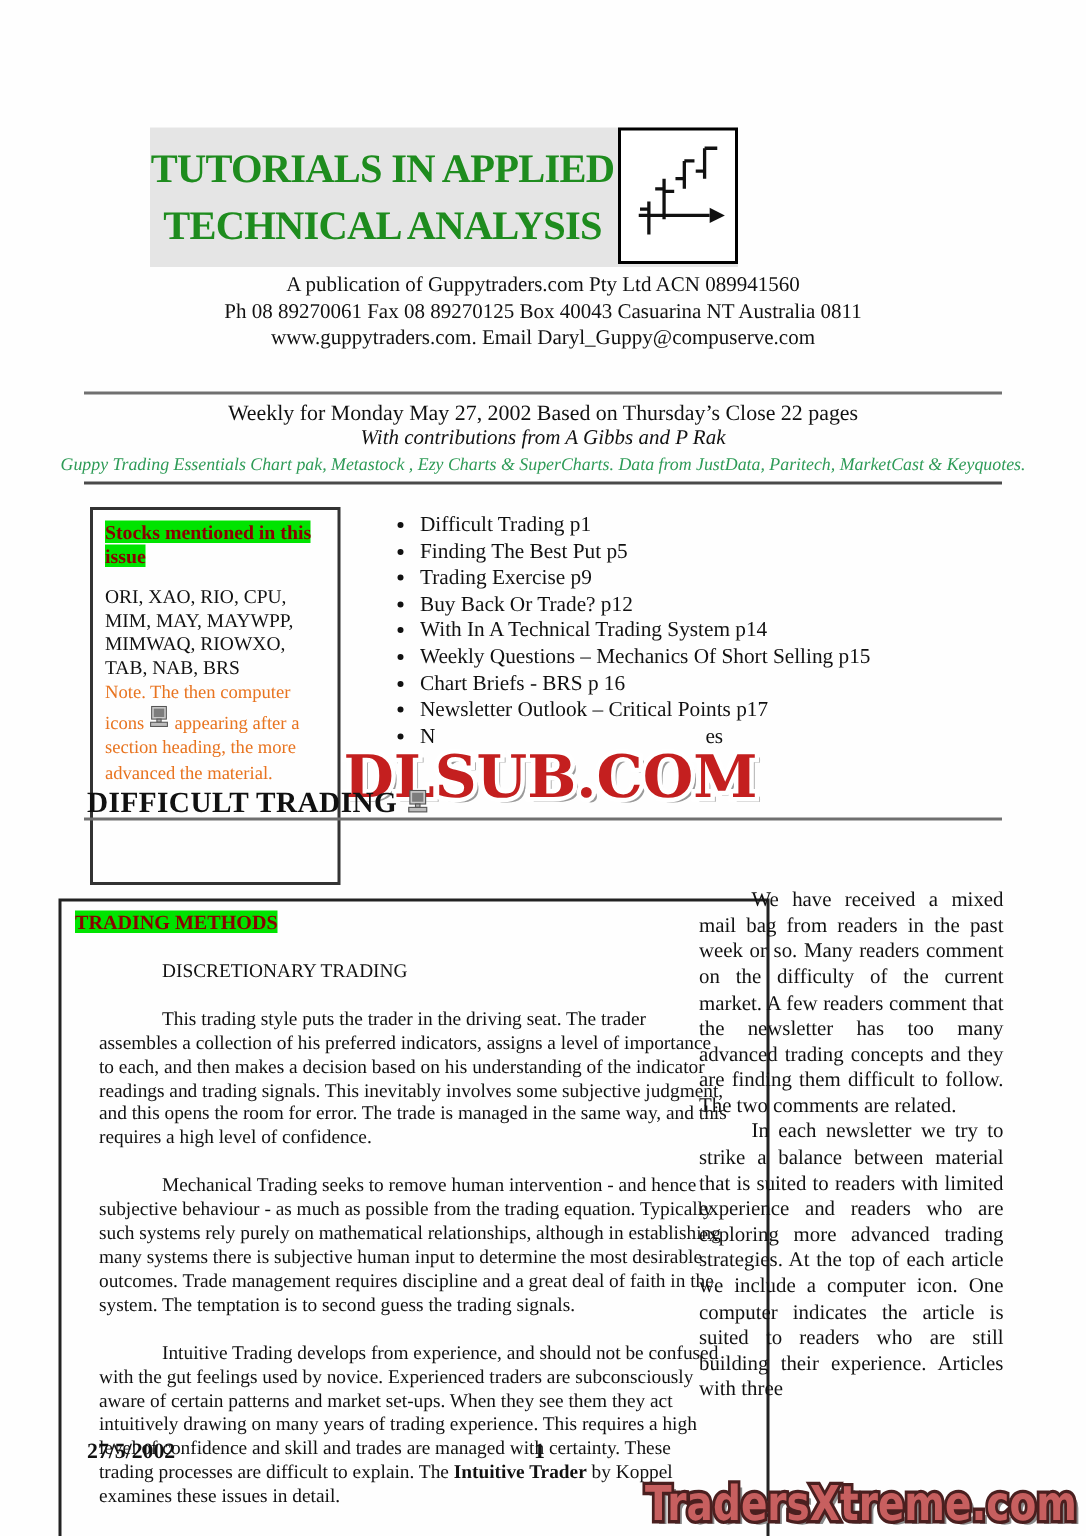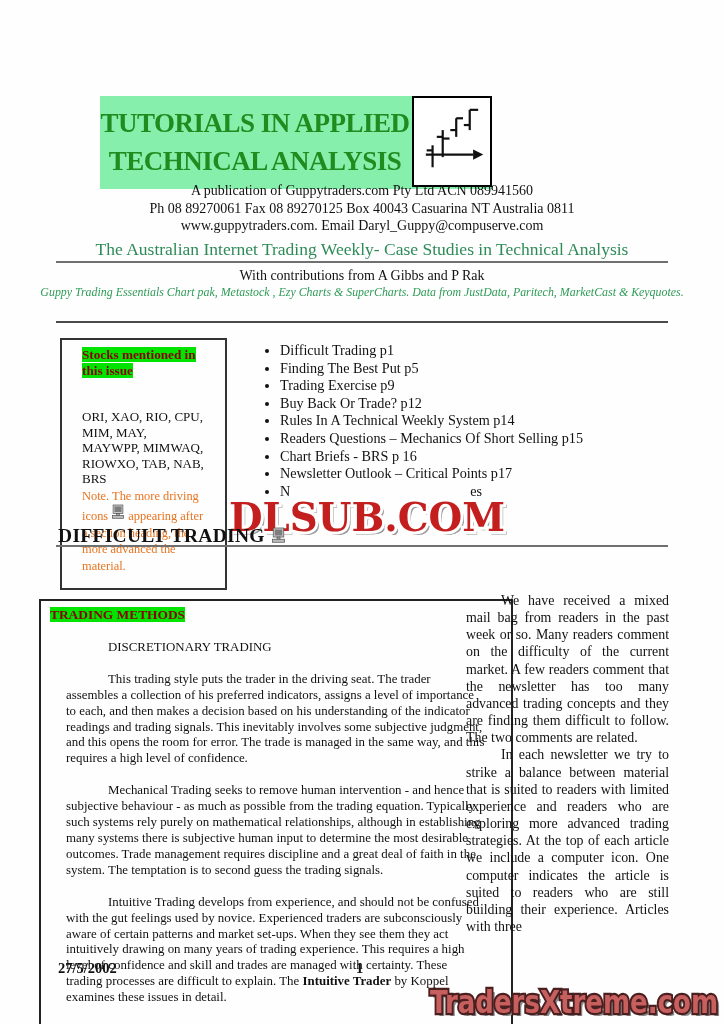--- a/index.html
+++ b/index.html
@@ -5,44 +5,44 @@
   html,body{margin:0;padding:0;background:#e9e9e9;}
   .page{position:relative;width:724px;height:1024px;background:#fefefe;overflow:hidden;
         font-family:"Liberation Serif", serif;color:#111;}
 
   
   .wm-top{position:absolute;top:4px;right:2px;}
   .wm-mid{position:absolute;top:489px;left:221px;}
   .wm-bottom{position:absolute;top:977px;right:0;}
 
   
-  .masthead{position:absolute;top:96px;left:100px;width:392px;height:93px;display:flex;background:#86efac;}
+  .masthead{position:absolute;top:85px;left:100px;width:392px;height:93px;display:flex;background:#e5e5e5;}
   .mast-title{width:312px;padding-top:8px;font-weight:bold;font-size:27px;line-height:38px;
               color:#1e8c1e;letter-spacing:-0.5px;text-align:center;}
   .logo-box{width:76px;height:87px;border:2px solid #000;background:#fff;margin-left:2px;}
 
   .pubinfo{position:absolute;top:182px;left:0;width:724px;text-align:center;font-size:14px;line-height:17.5px;}
   .tagline{margin-top:3px;font-size:17.5px;color:#2e8b57;line-height:22px;}
 
   .rule{position:absolute;left:56px;width:612px;border-top:2px solid #707070;}
   .rule-1{top:261px;}
   .rule-2{top:321px;border-top-color:#4a4a4a;}
   .rule-3{top:545px;}
 
   .issueinfo{position:absolute;top:268px;left:0;width:724px;text-align:center;}
   .issue-weekly{font-size:14.6px;line-height:17px;}
-  .issue-contrib{font-size:14px;line-height:16.5px;}
+  .issue-contrib{font-size:14px;font-style:italic;line-height:16.5px;}
   .issue-tools{font-size:11.9px;font-style:italic;color:#2e9b57;line-height:15px;}
 
   
   .stocks-box{position:absolute;top:338px;left:60px;width:167px;height:252px;box-sizing:border-box;
-              border:2px solid #333;padding:7px 20px;font-size:13px;line-height:15.5px;}
+              border:2px solid #333;padding:7px 8px;font-size:13px;line-height:15.5px;}
   .hl{background:#00e400;color:#8b0000;font-weight:bold;}
   .stocks-title{font-size:13.2px;line-height:16px;}
-  .stocks-list{margin-top:30px;}
+  .stocks-list{margin-top:11px;}
   .stocks-note{margin-top:1px;color:#e87420;font-size:12.4px;line-height:16.5px;}
 
   .contents-col{position:absolute;top:335px;left:234px;width:438px;}
   .contents-heading{font-weight:bold;font-size:17px;}
   .contents-col ul{margin:7px 0 0;padding-left:46px;}
   .contents-col li{font-size:14.2px;line-height:17.6px;}
 
   
   .article-heading{position:absolute;top:525px;left:58px;font-size:19.5px;font-weight:bold;letter-spacing:0.3px;}
   .article-heading svg{vertical-align:-2px;margin-left:6px;}
@@ -92,53 +92,53 @@
         </g>
         <polygon points="70,57 70,69 82,63" fill="#111"></polygon>
       </svg>
     </div>
   </div>
 
   <div class="pubinfo">
     <div>A publication of Guppytraders.com Pty Ltd ACN 089941560</div>
     <div>Ph 08 89270061  Fax 08 89270125  Box 40043 Casuarina NT Australia  0811</div>
     <div>www.guppytraders.com.  Email  Daryl_Guppy@compuserve.com</div>
-    <div class="tagline">The Australian Internet Trading Weekly- Case Studies in Technical Analysis</div>
   </div>
 
   <div class="rule rule-1"></div>
 
   <div class="issueinfo">
+    <div class="issue-weekly">Weekly for Monday May 27, 2002 Based on Thursday’s Close 22 pages</div>
     <div class="issue-contrib">With contributions from A Gibbs and P Rak</div>
     <div class="issue-tools">Guppy Trading Essentials Chart pak, Metastock , Ezy Charts &amp; SuperCharts. Data from JustData, Paritech, MarketCast &amp; Keyquotes.</div>
   </div>
 
   <div class="rule rule-2"></div>
 
   <div class="stocks-box">
     <span class="hl stocks-title">Stocks mentioned in this issue</span>
     <div class="stocks-list">ORI, XAO, RIO, CPU, MIM, MAY, MAYWPP, MIMWAQ, RIOWXO, TAB, NAB, BRS</div>
     <div class="stocks-note">
-      <span>Note. The more driving icons </span><span class="cicon"><svg width="14" height="16" viewBox="0 0 20 22">
+      <span>Note. The then computer icons </span><span class="cicon"><svg width="14" height="16" viewBox="0 0 20 22">
             <rect x="3" y="1" width="14" height="12" fill="#c9c9c9" stroke="#555"></rect>
             <rect x="5" y="3" width="10" height="8" fill="#7d7d7d"></rect>
             <rect x="8" y="13" width="4" height="3" fill="#ababab" stroke="#555"></rect>
             <rect x="2" y="16" width="16" height="4" fill="#bdbdbd" stroke="#555"></rect>
           </svg></span><span> appearing after a section heading, the more advanced the material.</span>
     </div>
   </div>
 
   <div class="contents-col">
     <ul>
       <li>Difficult Trading  p1</li>
       <li>Finding The Best Put p5</li>
       <li>Trading Exercise  p9</li>
       <li>Buy Back Or Trade? p12</li>
-      <li>Rules In A Technical  Weekly System p14</li>
-      <li>Readers Questions – Mechanics Of Short Selling p15</li>
+      <li>With In A Technical  Trading System p14</li>
+      <li>Weekly Questions – Mechanics Of Short Selling p15</li>
       <li>Chart Briefs - BRS p 16</li>
       <li>Newsletter Outlook – Critical Points  p17</li>
       <li><span>N</span><span style="display:inline-block;width:180px;"></span><span>es</span></li>
       <li><span style="display:inline-block;width:40px;"></span><span>p</span></li>
     </ul>
   </div>
 
   <div class="wm-mid">
     <svg width="292" height="54" viewBox="0 0 292 54">
       <text x="8" y="42" font-family="DejaVu Serif, serif" font-weight="bold" font-size="39" fill="#9a9a9a" stroke="#9a9a9a" stroke-width="1" textLength="276" lengthAdjust="spacingAndGlyphs" transform="translate(3,3)">DLSUB.COM</text>

